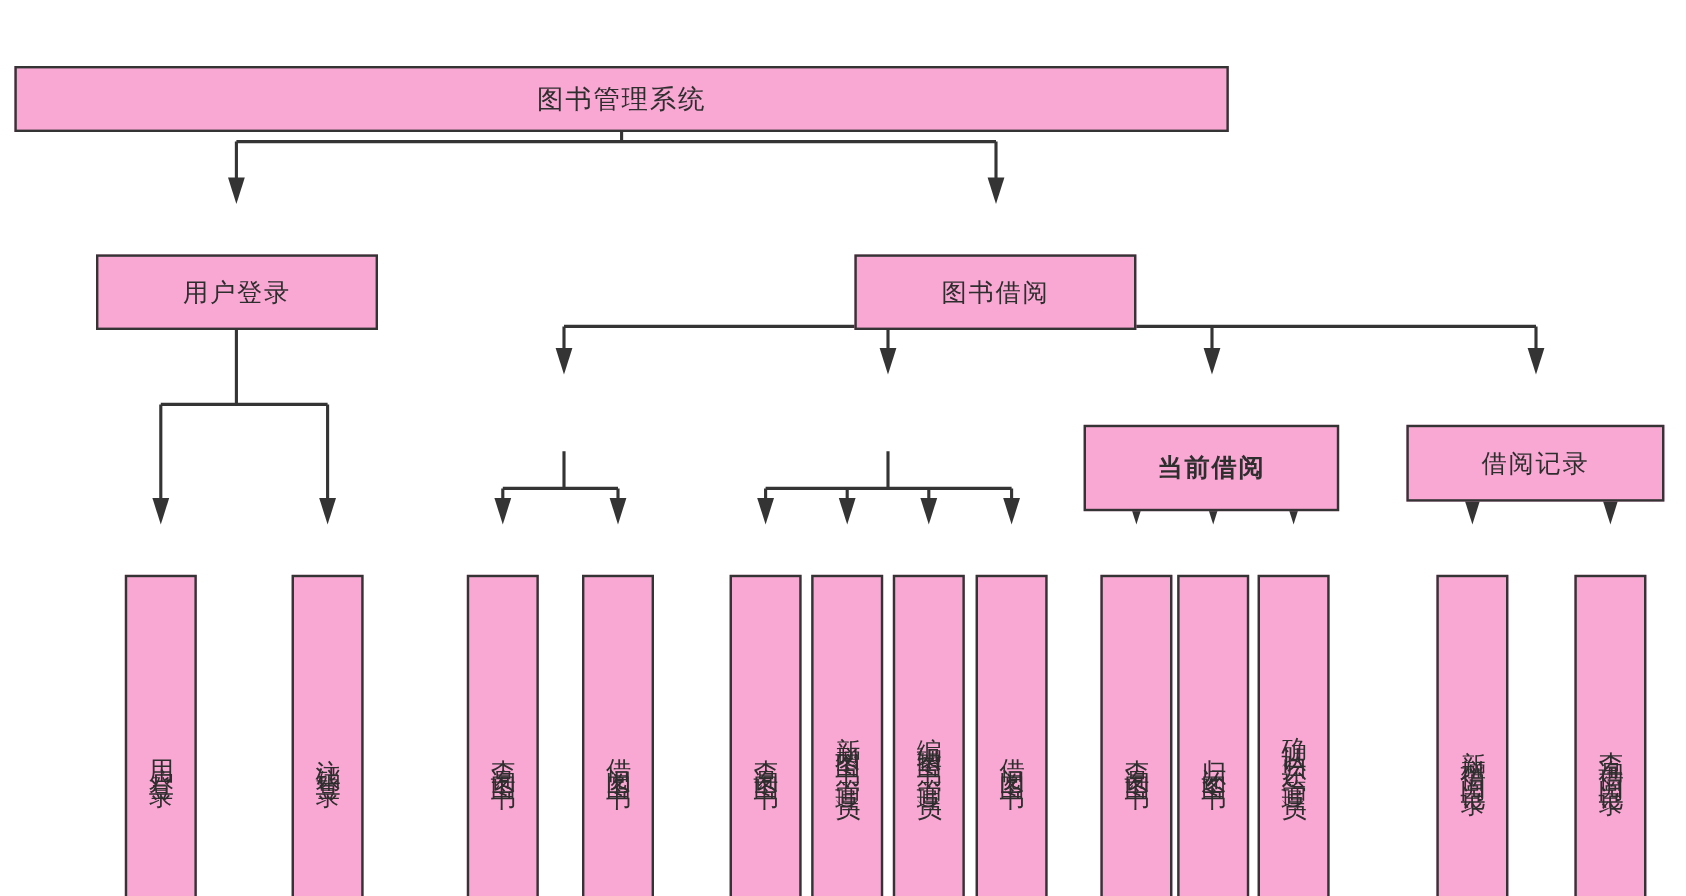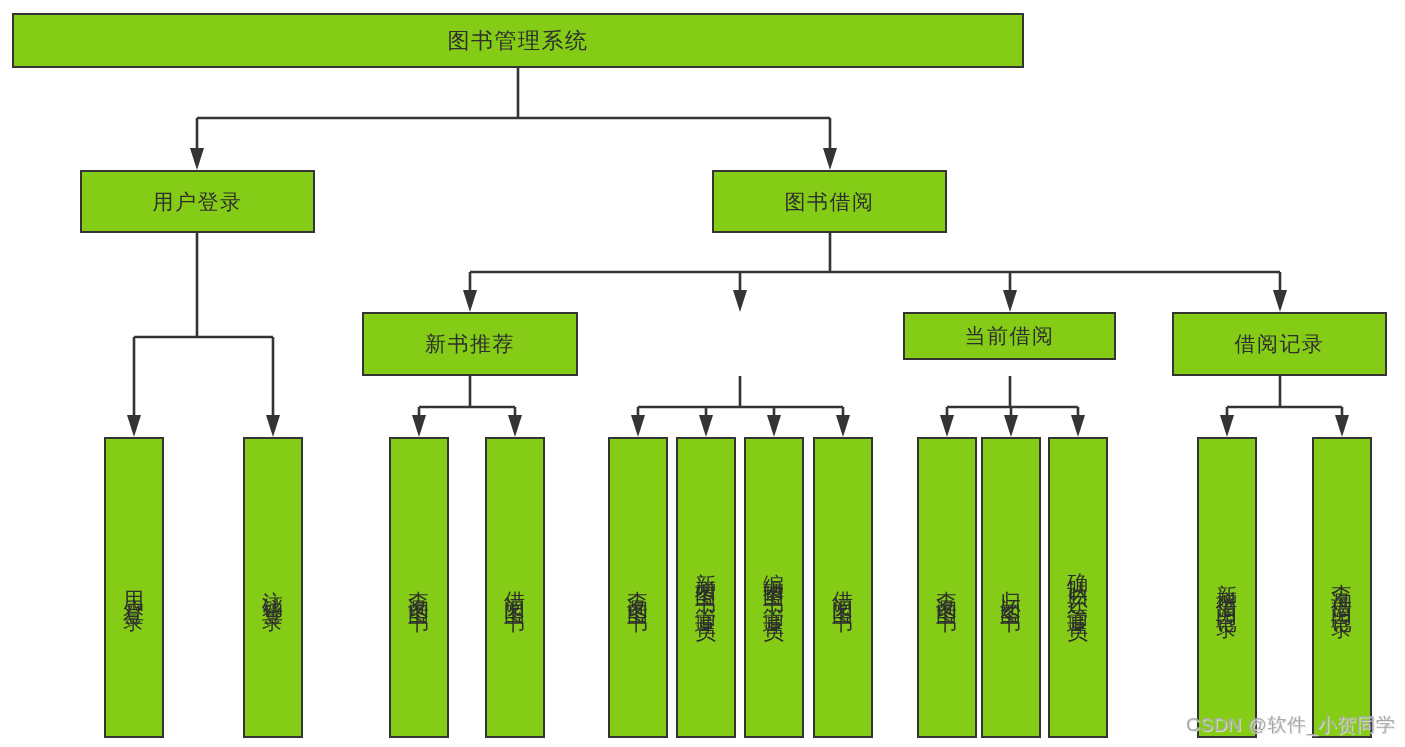--- a/index.html
+++ b/index.html
@@ -3,24 +3,25 @@
 <meta charset="utf-8">
 <style>
   html,body { margin:0; padding:0; background:#ffffff; }
   .canvas {
     position:relative; width:1405px; height:747px; background:#ffffff;
     font-family:"Liberation Sans", sans-serif; overflow:hidden;
   }
   .connectors { position:absolute; left:0; top:0; width:1405px; height:747px; }
   .node {
     position:absolute; box-sizing:border-box;
-    border:2.5px solid #343434; background:#84cc16;
+    border:2.5px solid #343434; background:#f9a8d4;
     display:flex; align-items:center; justify-content:center;
     color:#2e2e2e; font-size:21px; letter-spacing:1.5px; text-align:right;
     z-index:2;
+    margin-top:42px;
   }
   .node.root { font-size:22px; }
   .vtext {
     writing-mode:vertical-rl; text-orientation:mixed;
     letter-spacing:7px; line-height:1; font-size:21px;
   }
   .watermark {
     position:absolute; left:1186px; top:712px; z-index:6;
     font-size:19px; color:#a9a9a9; letter-spacing:0.5px;
     text-shadow:1px 1px 1px #e3e3e3; white-space:nowrap;
@@ -66,24 +67,21 @@
     <span>图书管理系统</span>
   </div>
 
   <div class="node" style="left:80px;top:170px;width:235px;height:63px;">
     <span>用户登录</span>
   </div>
   <div class="node" style="left:712px;top:170px;width:235px;height:63px;">
     <span>图书借阅</span>
   </div>
 
-  <div class="node" style="left:362px;top:312px;width:216px;height:64px;">
-    <span>新书推荐</span>
-  </div>
-  <div class="node" style="left:903px;top:312px;width:213px;height:48px;">
+  <div class="node" style="left:903px;top:312px;width:213px;height:72px;font-weight:bold;">
     <span>当前借阅</span>
   </div>
   <div class="node" style="left:1172px;top:312px;width:215px;height:64px;">
     <span>借阅记录</span>
   </div>
 
   <div class="node vnode" style="left:104px;top:437px;width:60px;height:301px;">
     <span class="vtext">用户登录</span>
   </div>
   <div class="node vnode" style="left:243px;top:437px;width:60px;height:301px;">
@@ -120,14 +118,13 @@
     <span class="vtext">确认归还（管理员）</span>
   </div>
 
   <div class="node vnode" style="left:1197px;top:437px;width:60px;height:301px;">
     <span class="vtext">新增借阅记录</span>
   </div>
   <div class="node vnode" style="left:1312px;top:437px;width:60px;height:301px;">
     <span class="vtext">查询借阅记录</span>
   </div>
 
-  <div class="watermark">CSDN @软件_小贺同学</div>
 </div>
 
 </body></html>

